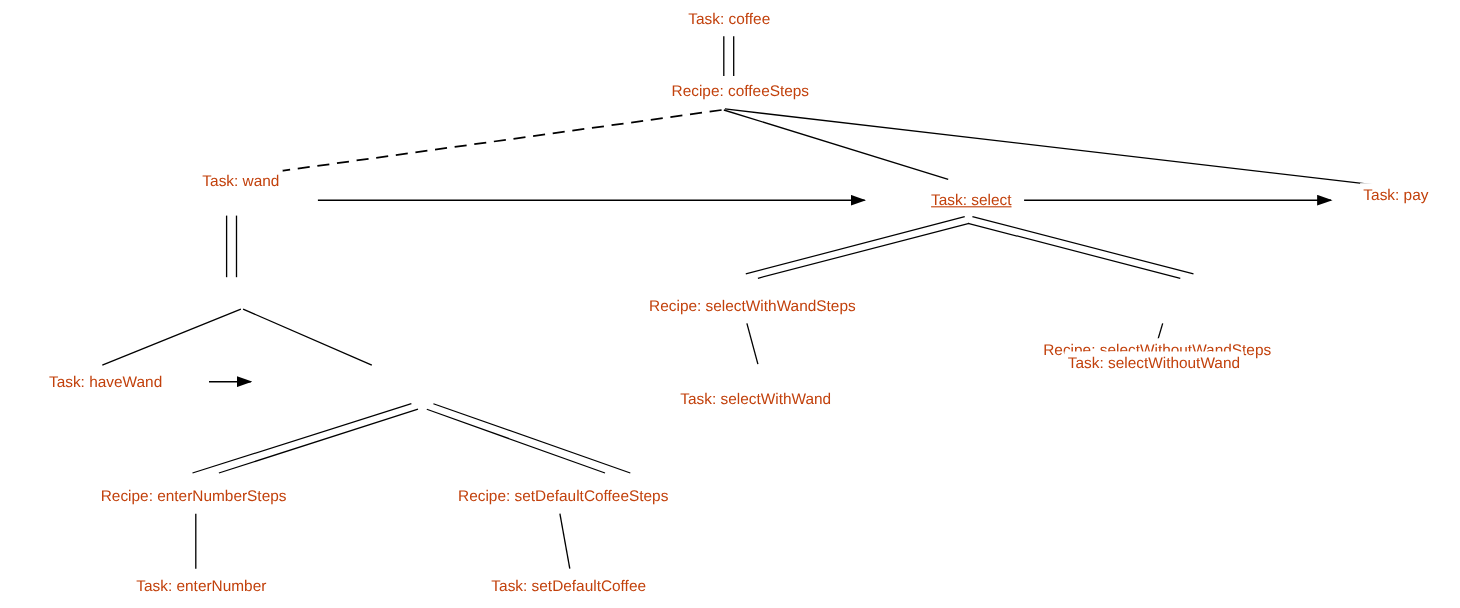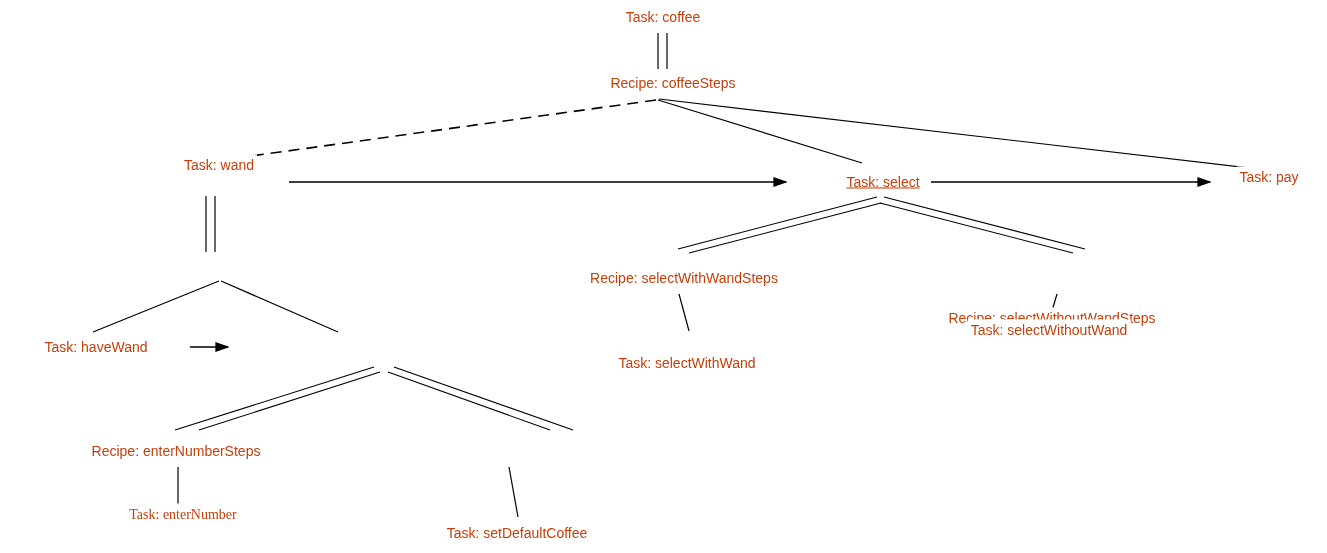--- a/index.html
+++ b/index.html
@@ -167,18 +167,19 @@
 
   <div class="node-label node-task" style="left:96px; top:347px;">Task: haveWand</div>
 
 
   <div class="node-label node-task" style="left:687px; top:347px;margin-top:16px;">Task: selectWithWand</div>
 
   <div class="node-label node-task" style="left:1049px; top:330px;">Task: selectWithoutWand</div>
 
   <div class="node-label node-recipe" style="left:176px; top:451px;text-align:center;">Recipe: enterNumberSteps</div>
 
+  <div class="node-label node-recipe" style="left:512px; top:451px;">Recipe: setDefaultCoffeeSteps</div>
 
-  <div class="node-label node-task" style="left:183px; top:514px;font-family:Liberation Serif, serif;">Task: enterNumber</div>
+  <div class="node-label node-task" style="left:183px; top:533px;">Task: enterNumber</div>
 
   <div class="node-label node-task" style="left:517px; top:533px;">Task: setDefaultCoffee</div>
 
 </div>
 
 </body></html>

